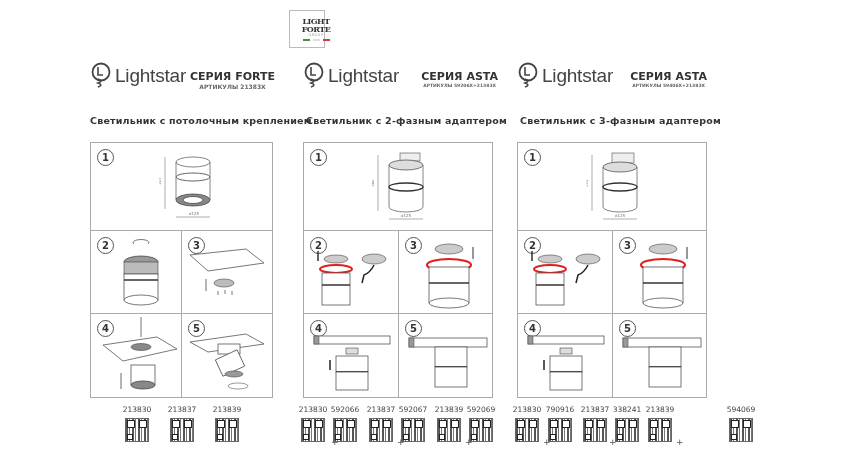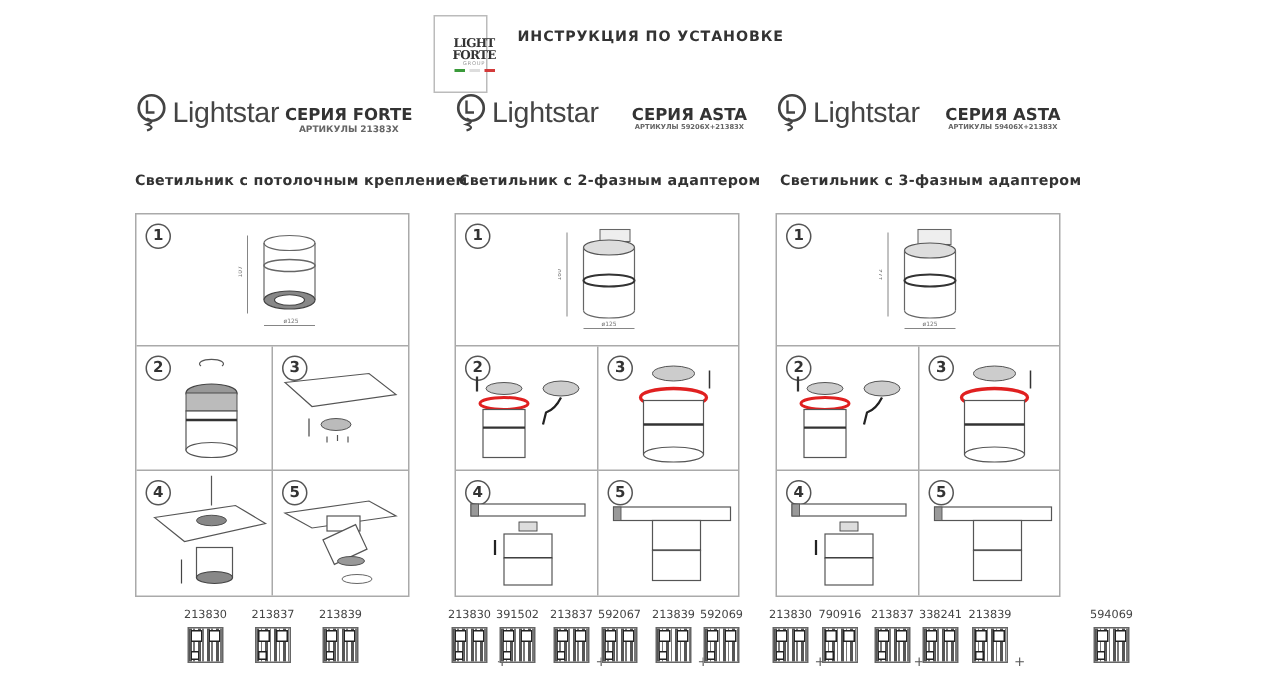--- a/index.html
+++ b/index.html
@@ -3,21 +3,21 @@
 <meta charset="utf-8">
 <style>
   * { box-sizing: border-box; margin: 0; padding: 0; }
   body {
     width: 855px; height: 460px; background: #ffffff; overflow: hidden;
     font-family: "DejaVu Sans", sans-serif; color: #333; position: relative;
   }
   .abs { position: absolute; }
   
   .brand-logo {
-    left: 289px; top: 10px; width: 36px; height: 52px;
+    left: 289px; top: 10px; width: 36px; height: 38px;
     border: 1px solid #bbb; background: #fff;
     display: flex; flex-direction: column; align-items: center; justify-content: center; padding-left: 18px;
   }
   .brand-logo .l1, .brand-logo .l2 {
     font-family: "DejaVu Serif", serif; font-size: 8px; font-weight: bold;
     line-height: 8px; color: #333; letter-spacing: -0.5px;
   }
   .brand-logo .l3 { font-size: 3.5px; color: #999; letter-spacing: 0.5px; line-height: 5px; }
   .brand-logo .flag { display: flex; gap: 3px; margin-top: 1px; }
   .brand-logo .flag span { width: 7px; height: 2px; display: block; }
@@ -73,21 +73,20 @@
   <span class="l1">LIGHT</span>
   <span class="l2">FORTE</span>
   <span class="l3">GROUP</span>
   <div class="flag">
     <span style="background:#3a9a3a"></span>
       <span style="background:#ddd"></span>
       <span style="background:#d33a3a"></span>
   </div>
 </div>
 <div class="abs doc-title">
-  <div>ИНСТРУКЦИЯ ПО УСТАНОВКЕ</div>
 </div>
 
 <div class="col" style="left:90px; width:185px;">
   <div class="ls-logo">
     <svg viewBox="0 0 22 28">
       <circle cx="11" cy="10" r="8.5" fill="none" stroke="#444" stroke-width="1.8"></circle>
       <path d="M8 5 L8 13 L13 13" fill="none" stroke="#444" stroke-width="1.6"></path>
       <path d="M8 17 Q14 19 8 21 Q14 23 8 25" fill="none" stroke="#444" stroke-width="1.5"></path>
     </svg>
     <span class="word">Lightstar</span>
@@ -343,21 +342,21 @@
 </div>
 
 <div class="qr-block" style="left:296px; width:34px;">
   <div class="qr-label">213830</div>
   <div class="qr">
       <span class="corner"></span>
     </div>
 </div>
 <span class="plus" style="left:331px;">+</span>
 <div class="qr-block" style="left:328px; width:34px;">
-  <div class="qr-label">391502</div>
+  <div class="qr-label">592066</div>
   <div class="qr">
       <span class="corner"></span>
     </div>
 </div>
 <div class="qr-block" style="left:364px; width:34px;">
   <div class="qr-label">213837</div>
   <div class="qr">
       <span class="corner"></span>
     </div>
 </div>

